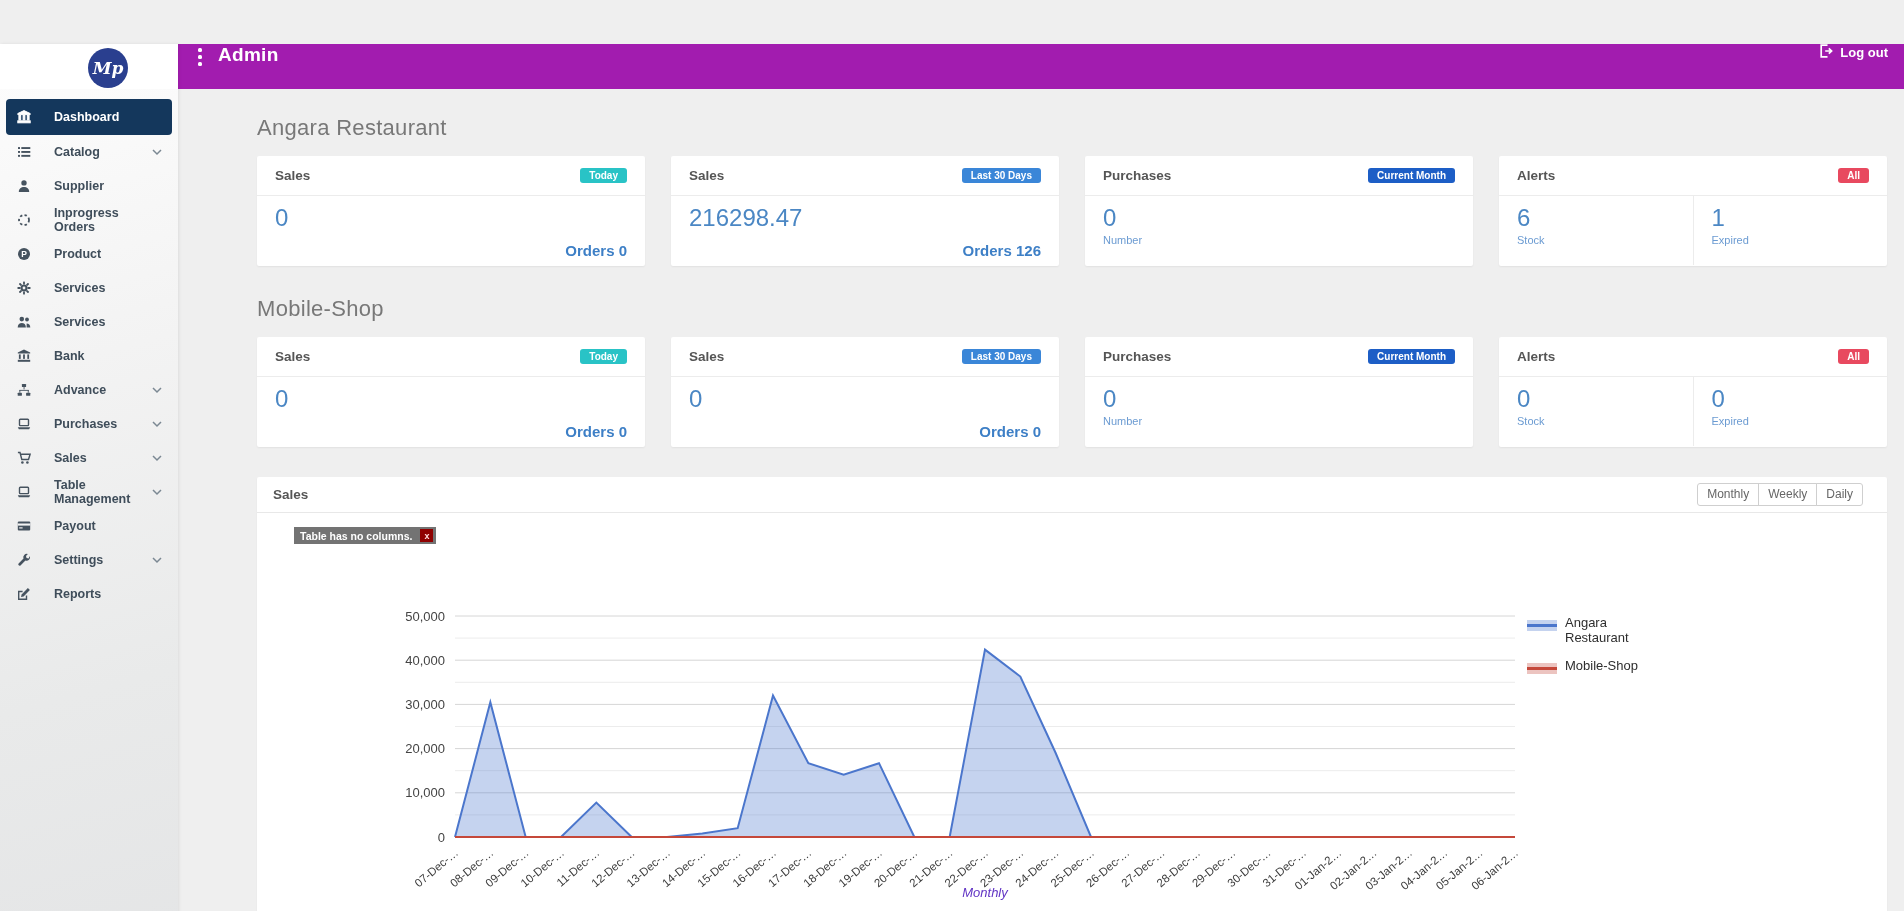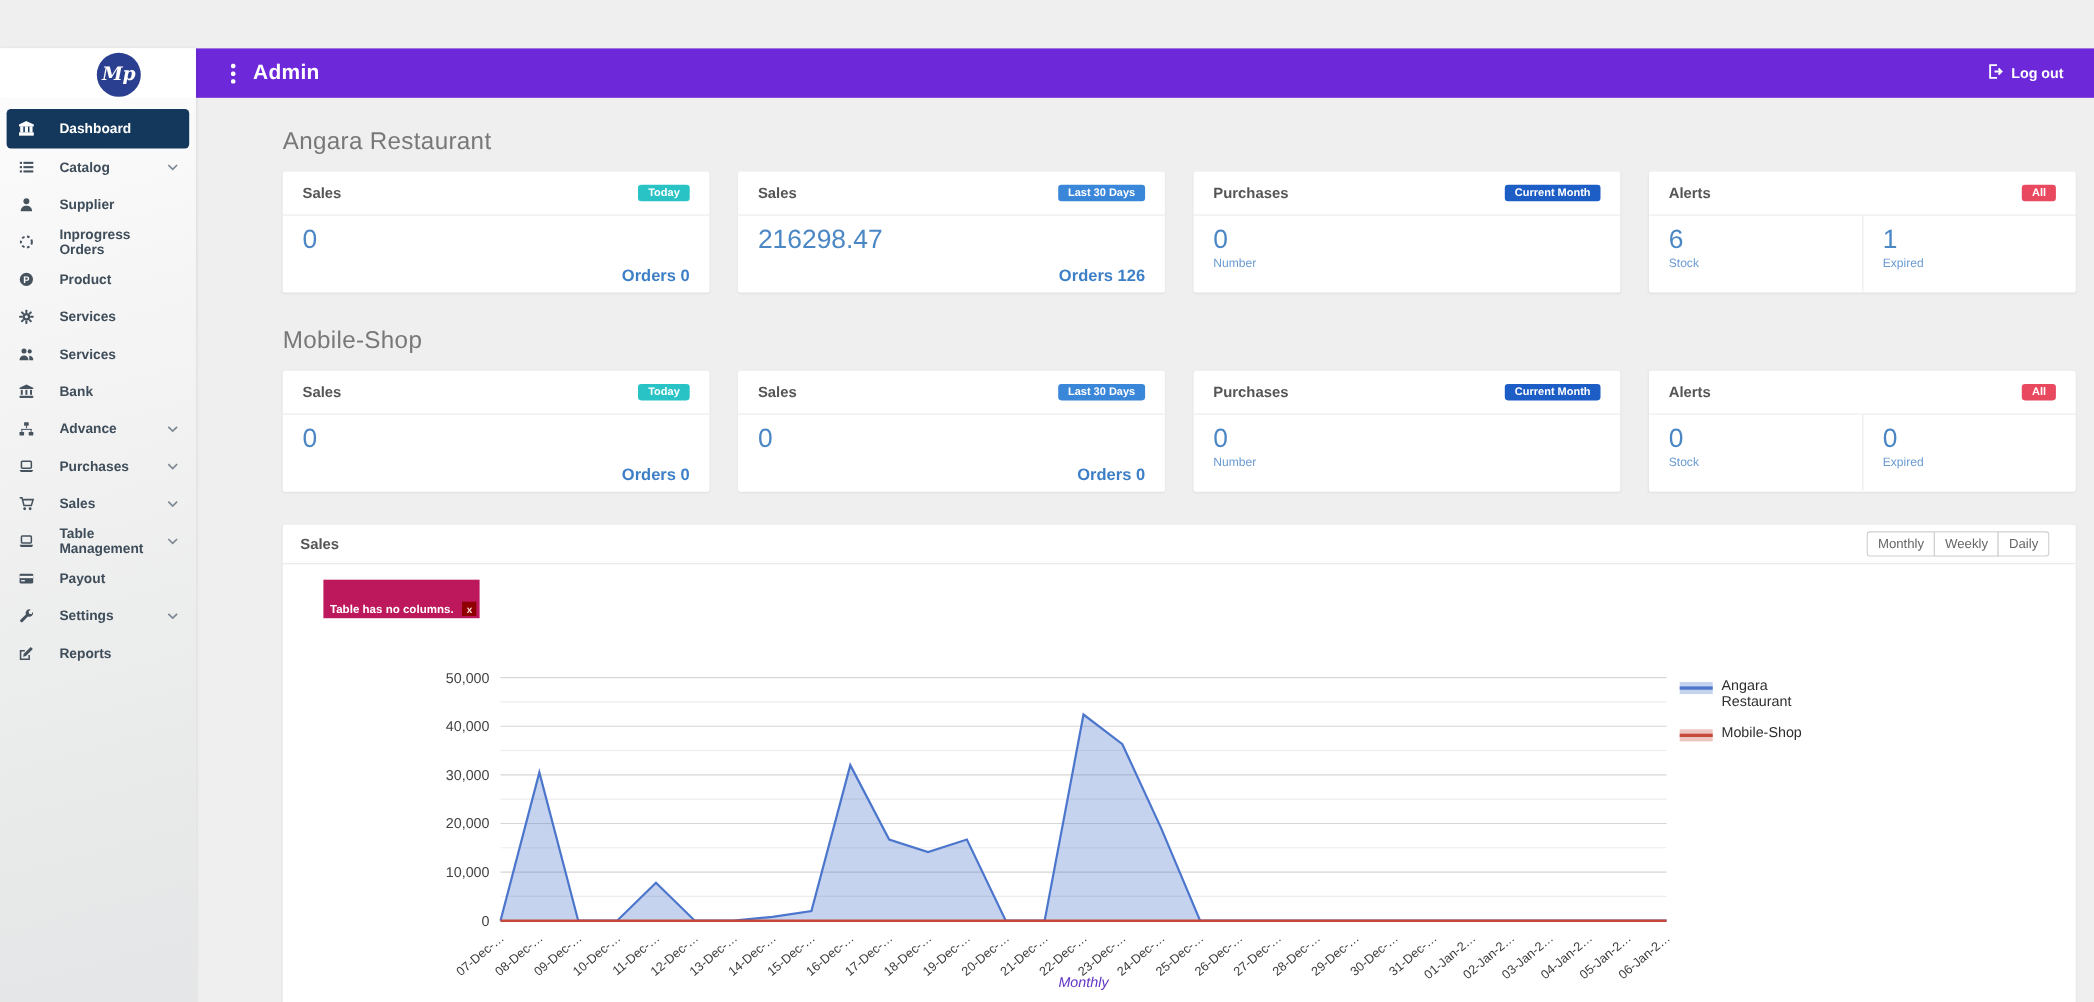--- a/index.html
+++ b/index.html
@@ -16,21 +16,21 @@
                color:#3f4d5a; font-size:12.5px; font-weight:700;gap:12px; }
   .side-item .icon { width:15px; height:15px; margin-right:11px; display:flex; align-items:center; justify-content:center; flex:0 0 15px; }
   .side-item .icon svg { width:14px; height:14px; }
   .side-item.active { background:#14375c; color:#fff; height:36px; }
   .side-item.active .icon svg * { fill:#fff; stroke:#fff; }
   .side-item .chev { margin-left:auto; color:#7b8893; }
   .side-item .chev svg { width:10px; height:7px; display:block; }
 
   
   .main { flex:1; display:flex; flex-direction:column; min-width:0; }
-  .topbar { height:45px; flex:0 0 45px; background:#6d28d9; display:flex; align-items:center; padding:0 28px; color:#fff; }
+  .topbar { height:45px; flex:0 0 45px; background:#a21caf; display:flex; align-items:flex-start; padding:0 16px; color:#fff; }
   .menu-dots { display:flex; flex-direction:column; gap:3px; cursor:pointer; padding:4px; margin-right:12px; }
   .menu-dots span { width:4px; height:4px; border-radius:1.5px; background:#fff; display:block; }
   .topbar-title { font-size:19px; font-weight:700; letter-spacing:0.3px; }
   .logout { margin-left:auto; display:flex; align-items:center; gap:7px; font-size:13px; font-weight:700; cursor:pointer; }
   .logout svg { width:14px; height:14px; }
 
   .content { flex:1; background:#efefef; padding:26px 17px 0 79px; overflow:hidden; }
   .section-heading { font-size:22px; font-weight:500; color:#787878; letter-spacing:0.3px; margin-bottom:15px; }
   .cards-row { display:flex; gap:26px; margin-bottom:30px; }
   .card { flex:1; background:#fff; height:110px; border-radius:2px; box-shadow:0 1px 2px rgba(0,0,0,0.06); }
@@ -46,22 +46,22 @@
   .half + .half { border-left:1px solid #ececec; }
 
   
   .chart-card { background:#fff; height:470px; border-radius:2px; box-shadow:0 1px 2px rgba(0,0,0,0.06); position:relative; overflow:hidden; }
   .chart-card-header { height:36px; display:flex; align-items:center; justify-content:space-between; padding:0 24px 0 16px; border-bottom:1px solid #e8e8e8; }
   .chart-title { font-size:13.5px; font-weight:700; color:#555; }
   .range-group { display:flex; }
   .range-btn { background:#fff; border:1px solid #cfcfcf; color:#666; font-size:12px; padding:3px 9px 4px; margin-left:-1px; cursor:pointer; font-family:inherit; }
   .range-btn:first-child { border-radius:3px 0 0 3px; margin-left:0; }
   .range-btn:last-child { border-radius:0 3px 3px 0; }
-  .error-badge { position:absolute; left:37px; top:50px; display:flex; align-items:center; background:#be185d; color:#fff;
-                 font-size:10.5px; font-weight:700; padding:20px 3px 2px 6px; }
+  .error-badge { position:absolute; left:37px; top:50px; display:flex; align-items:center; background:#737373; color:#fff;
+                 font-size:10.5px; font-weight:700; padding:2px 3px 2px 6px; }
   .error-close { margin-left:8px; background:#8f0000; color:#ffdddd; width:13px; height:13px; display:flex; align-items:center;
                  justify-content:center; font-size:9px; font-weight:700; cursor:pointer; }
   .chart-svg-wrap { position:absolute; left:0; top:36px; width:1630px; height:434px; }
   svg.chart { font-family:"Liberation Sans",sans-serif; }
   .legend { position:absolute; left:1270px; top:139px; width:120px; }
   .legend-entry { display:flex; margin-bottom:13px; cursor:default; }
   .legend-swatch { width:30px; height:11px; position:relative; margin-top:4px; margin-right:8px; flex:0 0 30px; }
   .legend-swatch .line { position:absolute; left:0; right:0; top:4px; height:3px; }
   .legend-label { font-size:13px; color:#2e2e2e; line-height:1.15; }
 </style>

